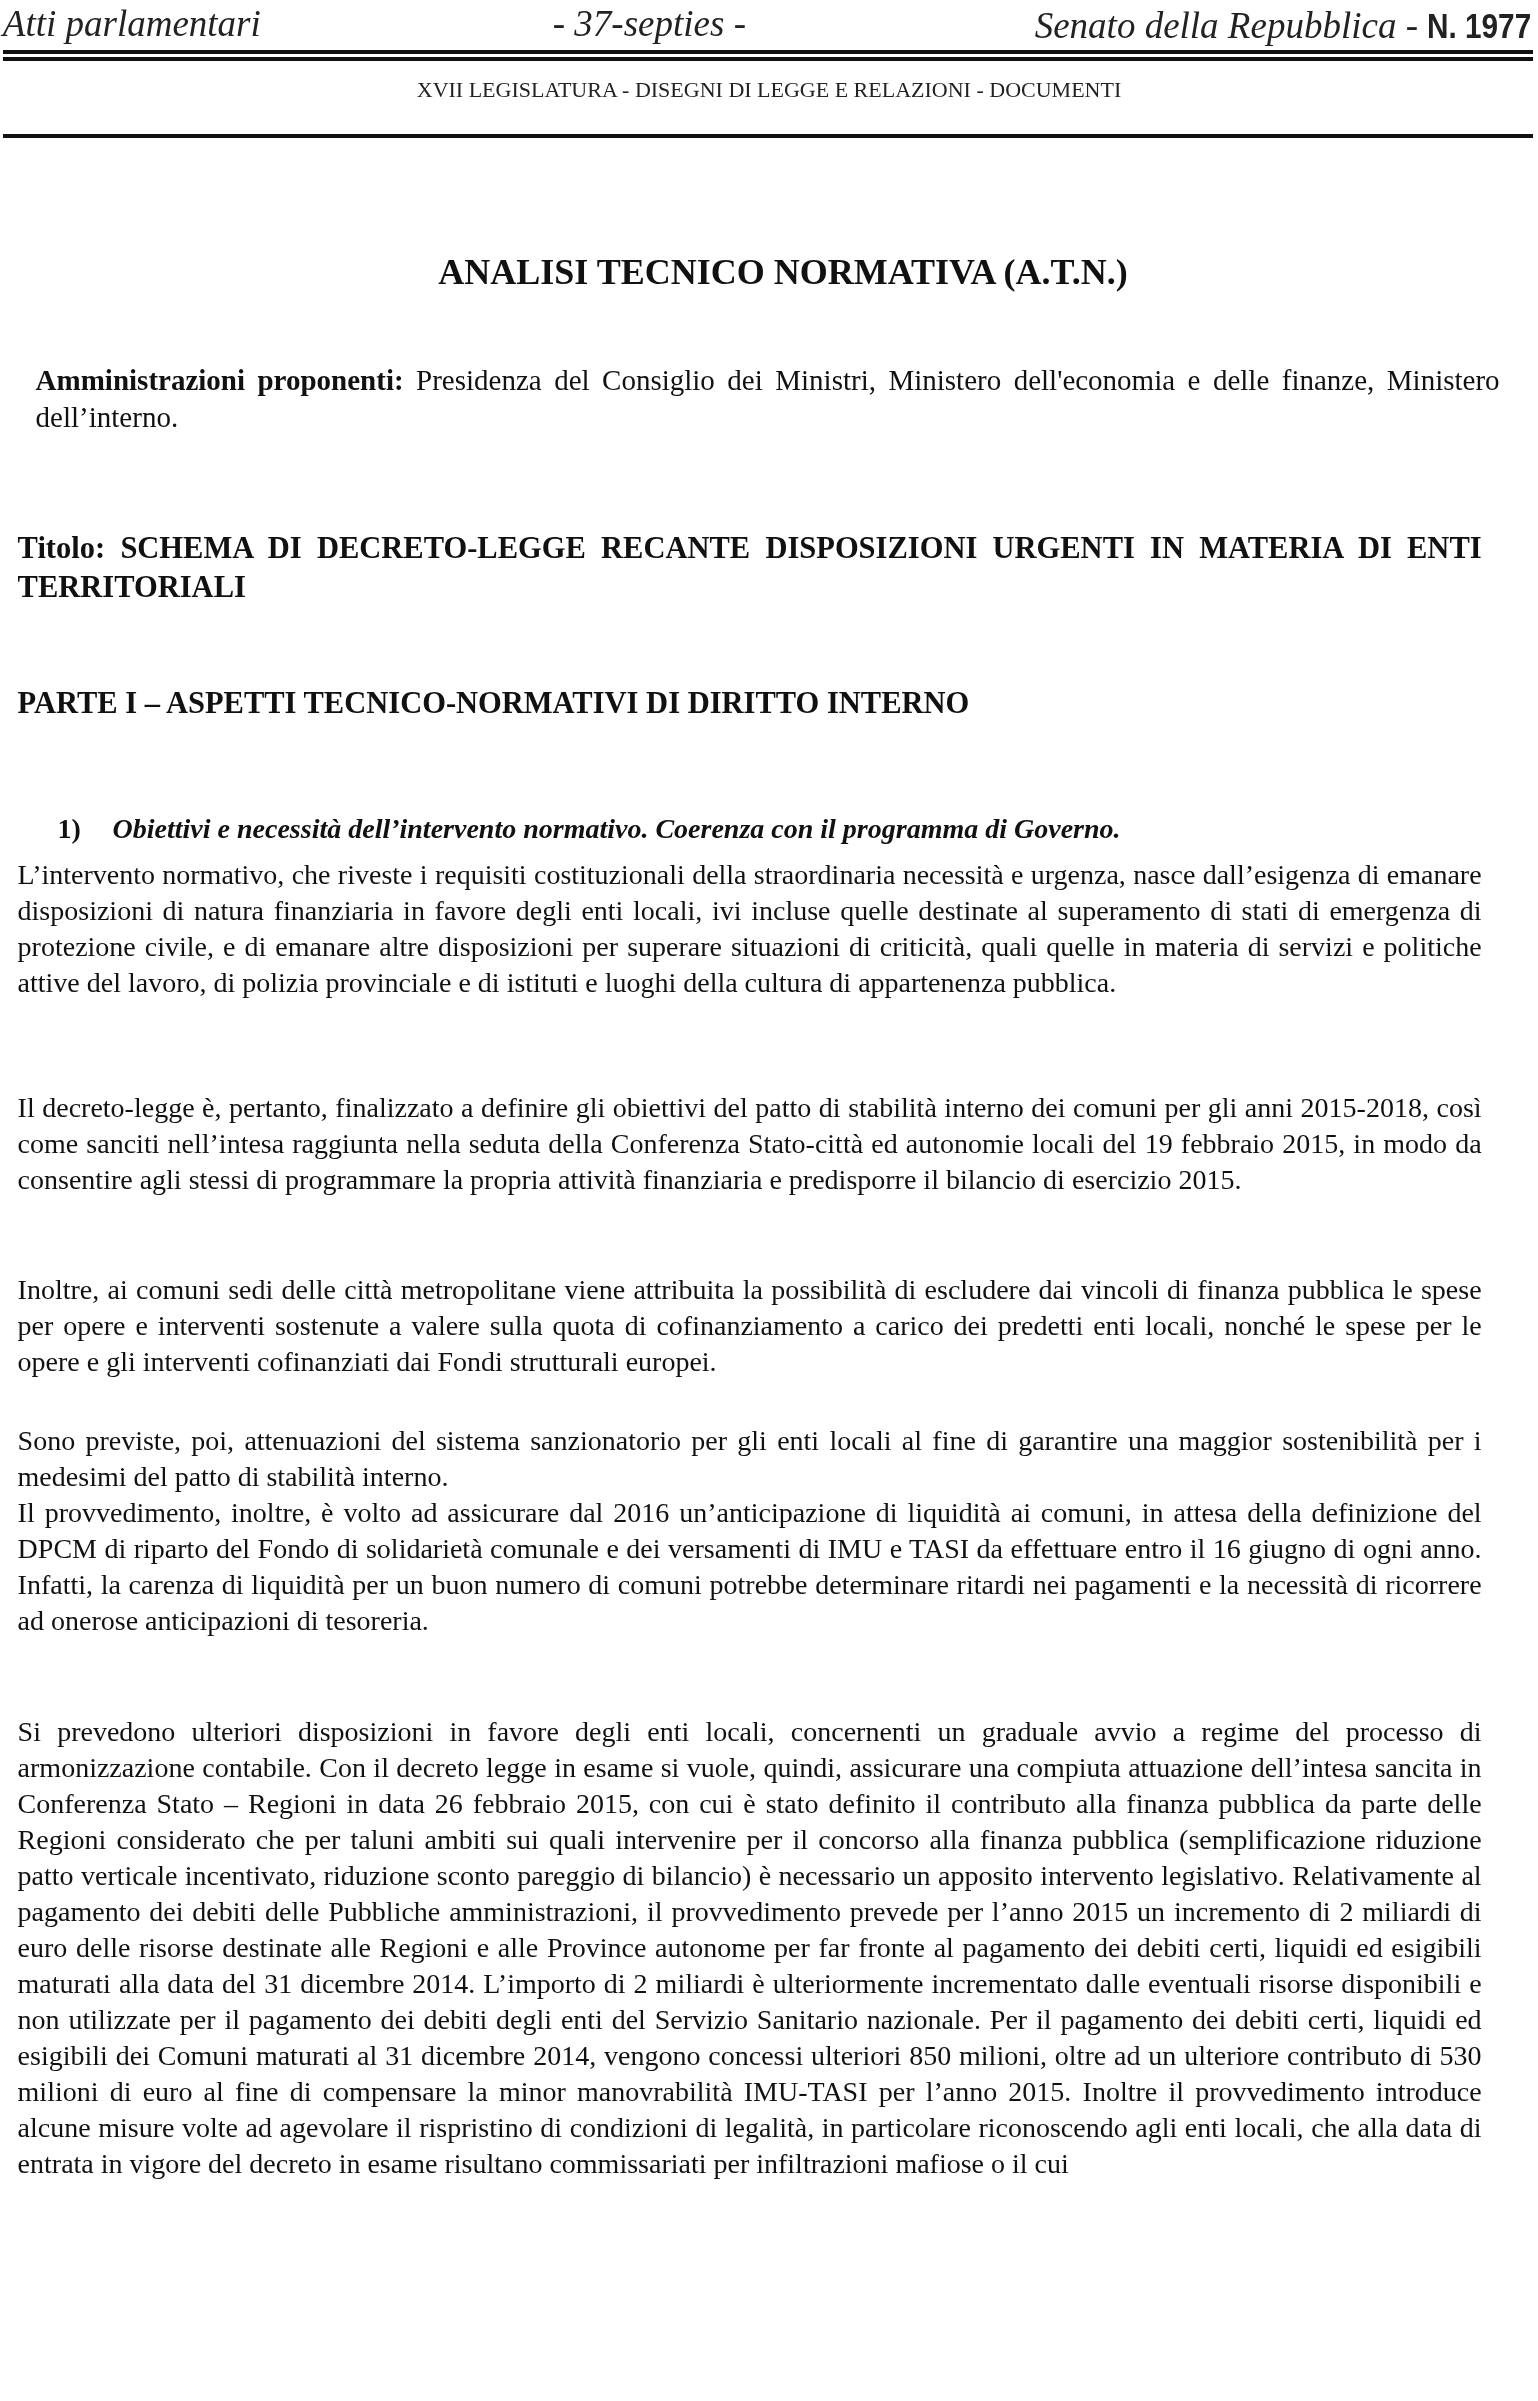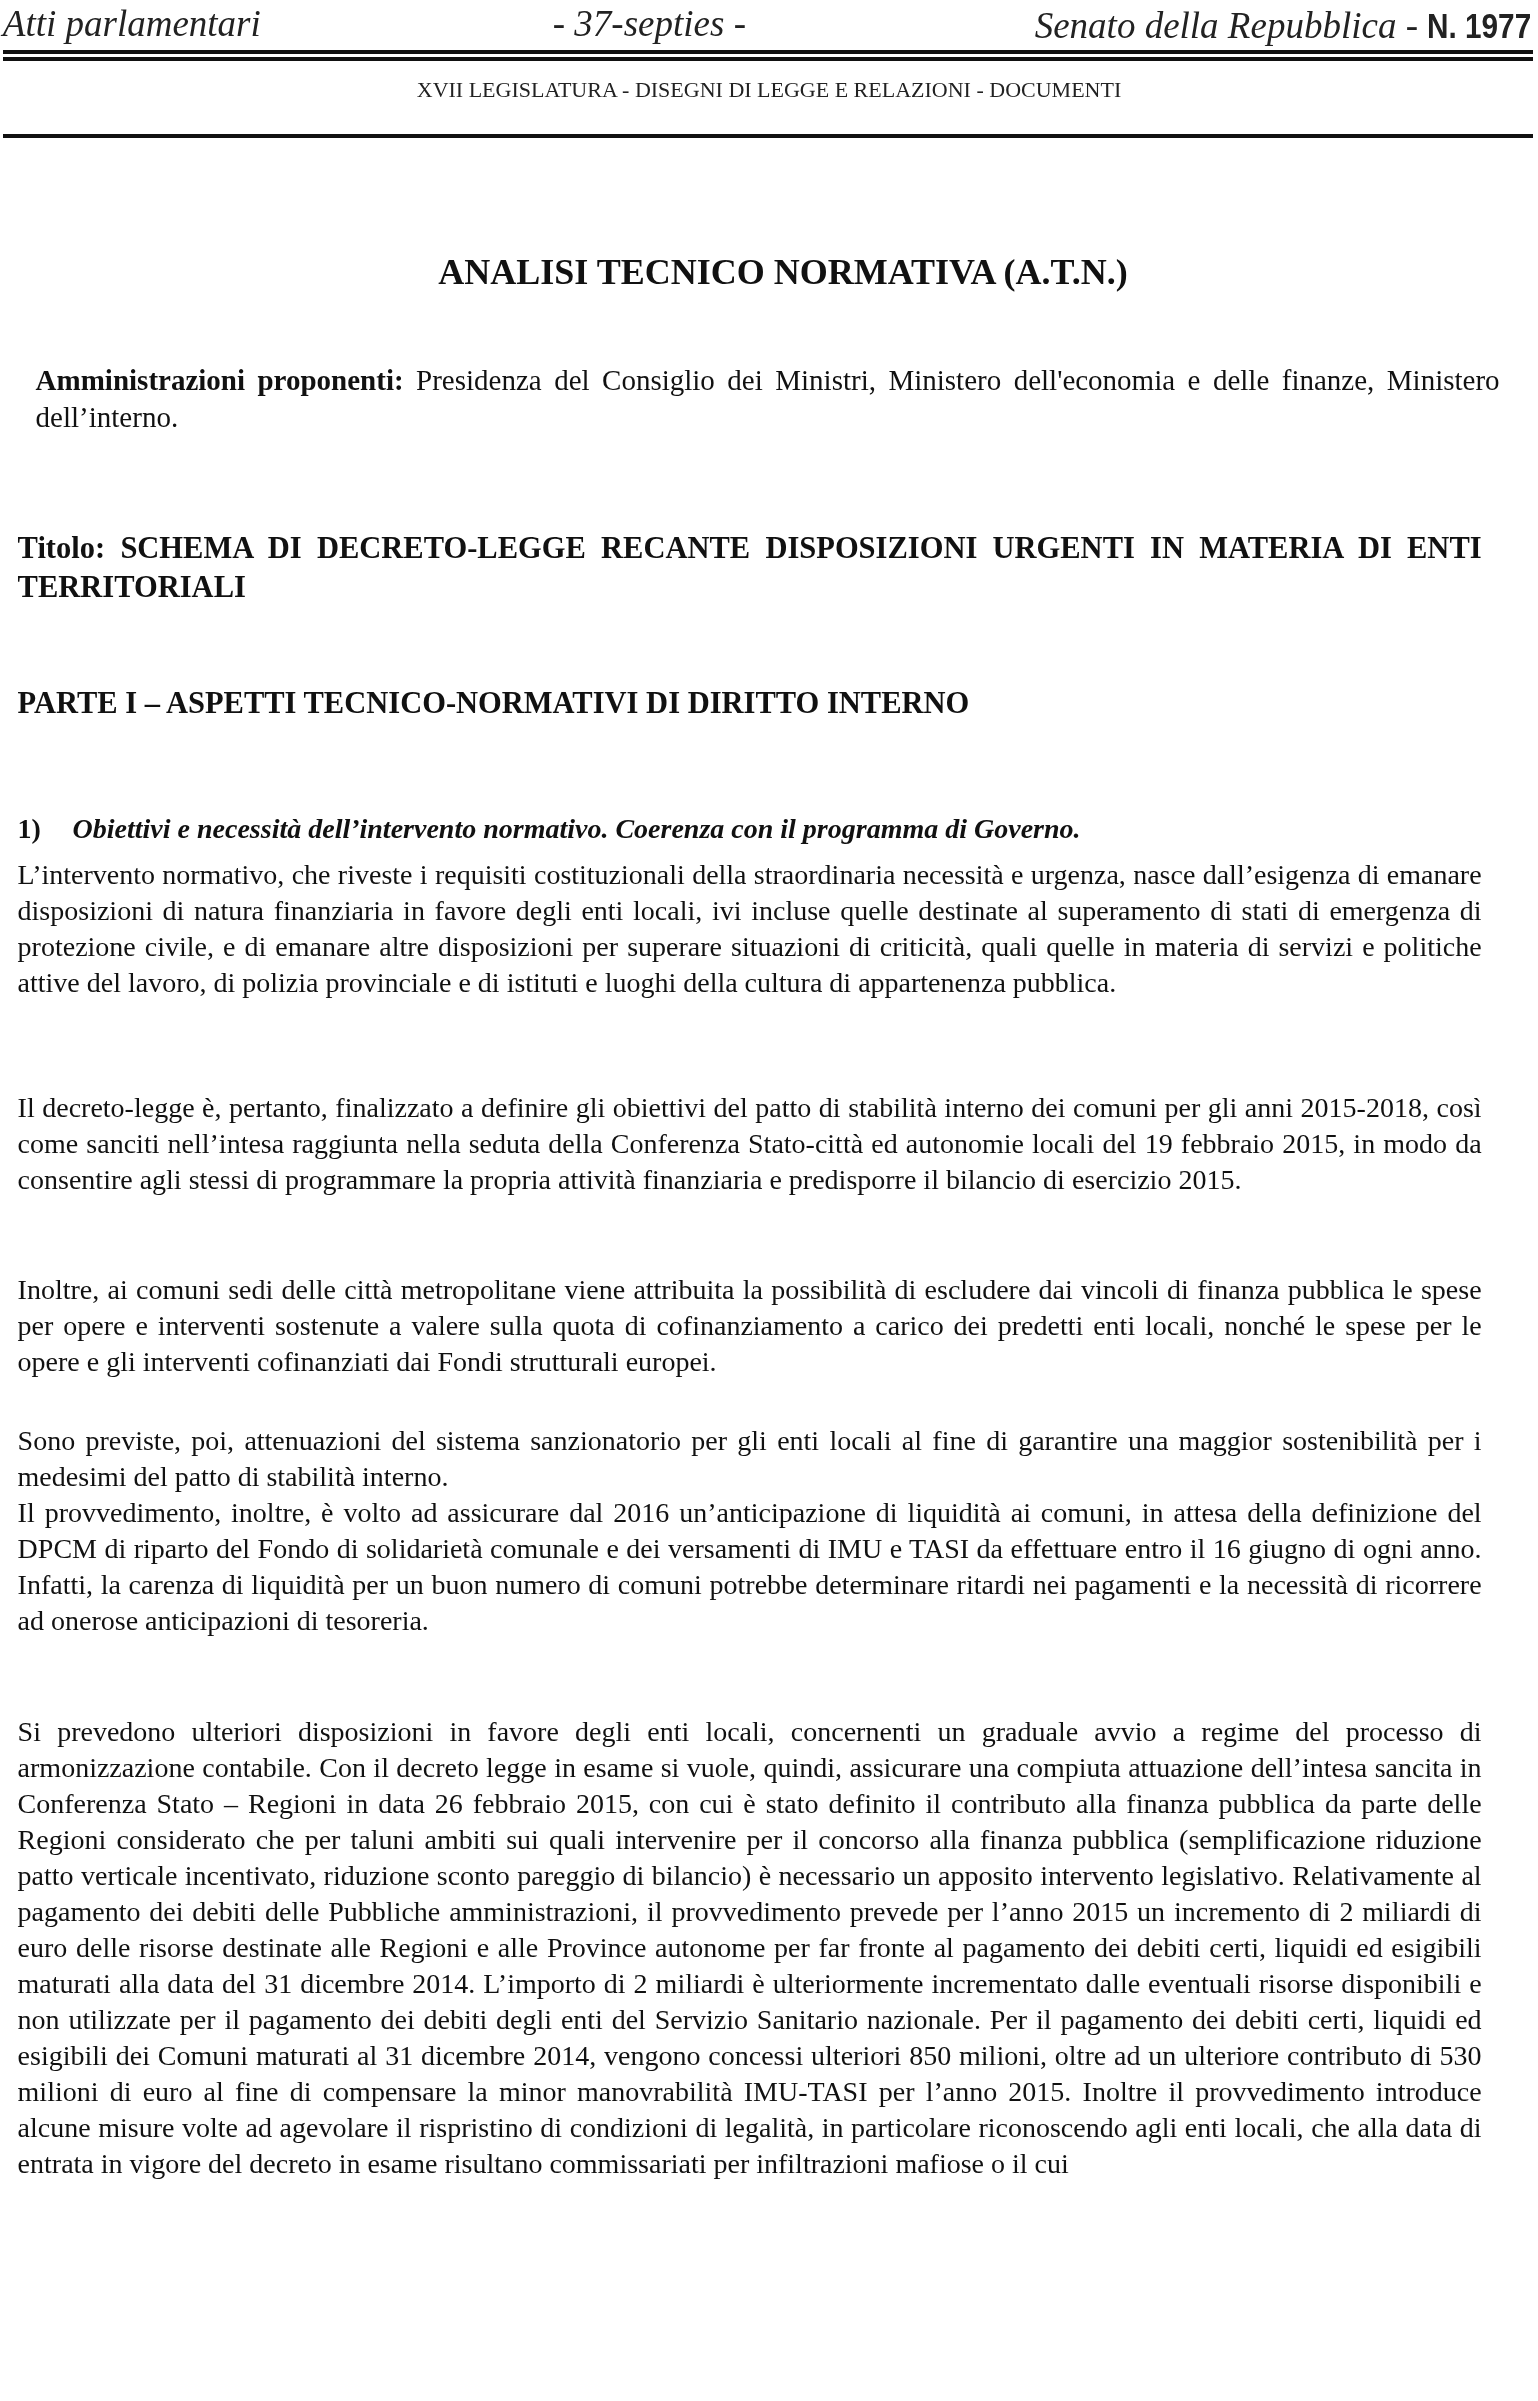--- a/index.html
+++ b/index.html
@@ -16,21 +16,21 @@
   .rule3 { position: absolute; left: 2.8px; top: 134px; width: 1530px; height: 3.7px; background: #111; }
   .leg { position: absolute; top: 77px; left: 0; width: 1538px; text-align: center; font-family: "Liberation Serif", serif; font-size: 22px; color: #222; }
 
   .doc { position: absolute; left: 17.6px; width: 1464px; font-family: "Liberation Serif", serif; color: #111; }
   .title { top: 251px; width: 1538px; left: 0; text-align: center; font-size: 36px; font-weight: bold; padding-left: 14px; }
   .admin { top: 362px; font-size: 29px; line-height: 37px; text-align: justify; text-align-last: left; margin-left: 18px; }
   .admin b { font-weight: bold; }
   .titolo { top: 529px; font-size: 30.5px; line-height: 39px; font-weight: bold; text-align: justify; }
   .titolo .lab { font-weight: bold; }
   .parte { top: 686px; font-size: 30.5px; font-weight: bold; }
-  .sec { top: 813px; font-size: 28px; font-weight: bold; }
+  .sec { top: 813px; font-size: 28px; font-weight: bold; margin-left: 40px; }
   .sec .num { display: inline-block; width: 55px; }
   .para { font-size: 28px; line-height: 36px; text-align: justify; text-align-last: left; }
   .p1 { top: 857px; }
   .p2 { top: 1090px; }
   .p3 { top: 1272px; }
   .p4 { top: 1423px; }
   .p5 { top: 1495px; }
   .p6 { top: 1714px; }
 </style>
 </head>

